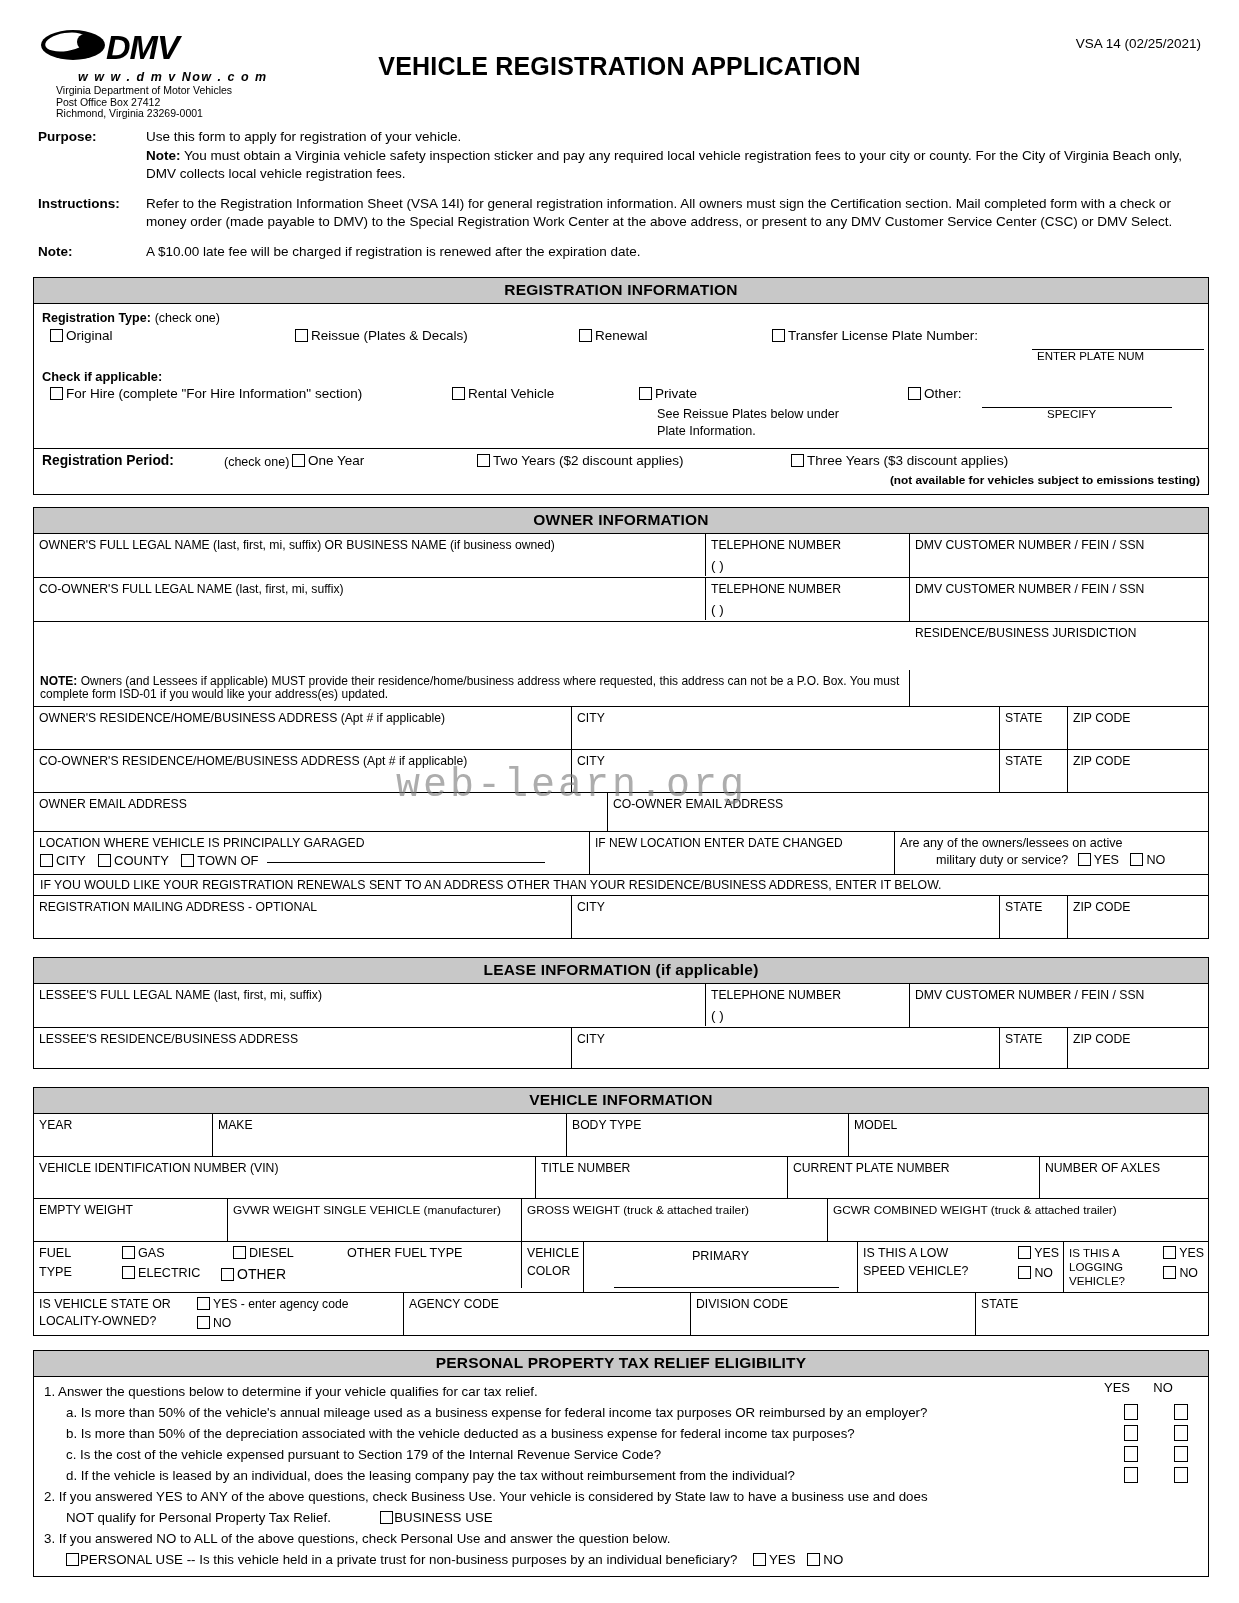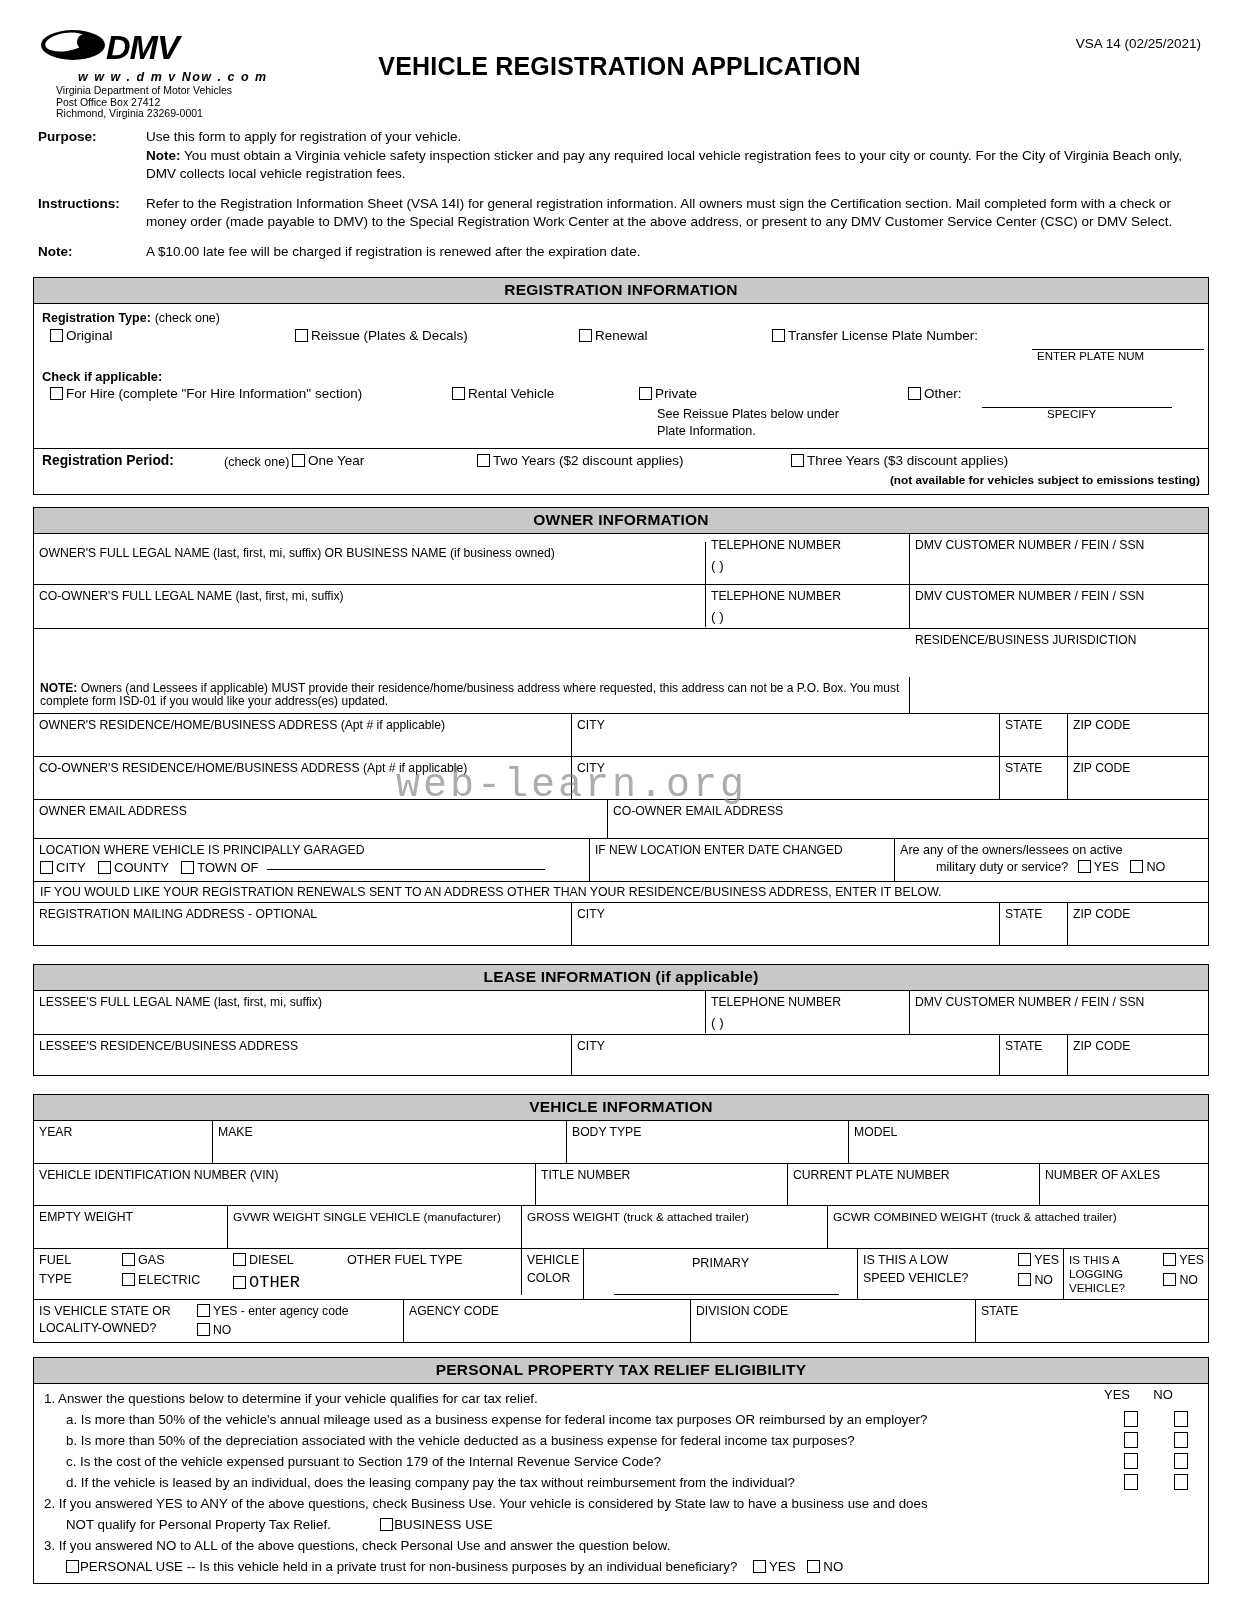--- a/index.html
+++ b/index.html
@@ -190,21 +190,21 @@
       <span class="nb">(not available for vehicles subject to emissions testing)</span>
     </div>
   </div>
 
   <div class="sec-gap"></div>
 
   <div class="section">
     <div class="sec-head">OWNER INFORMATION</div>
 
     <div class="row">
-      <div class="cell" style="width:672px; height:42px;margin-top:8px;">
+      <div class="cell" style="width:672px; height:42px;">
         <div class="lab">OWNER'S FULL LEGAL NAME (last, first, mi, suffix) OR BUSINESS NAME (if business owned)</div>
       </div>
       <div class="cell" style="width:204px;">
         <div class="lab">TELEPHONE NUMBER</div>
         <div class="tel-paren">(            )</div>
       </div>
       <div class="cell" style="flex:1;">
         <div class="lab">DMV CUSTOMER NUMBER / FEIN / SSN</div>
       </div>
     </div>
@@ -404,21 +404,21 @@
         <div style="position:absolute; left:5px; top:23px; font-size:12.6px;">TYPE</div>
         <div style="position:absolute; left:88px; top:4px; font-size:12.6px;">
           <span class="cb"></span><span>GAS</span>
         </div>
         <div style="position:absolute; left:88px; top:24px; font-size:12.6px;">
           <span class="cb"></span><span>ELECTRIC</span>
         </div>
         <div style="position:absolute; left:199px; top:4px; font-size:12.6px;">
           <span class="cb"></span><span>DIESEL</span>
         </div>
-        <div style="position:absolute; left:199px; top:24px; font-size:17px;font-family:Liberation Mono, monospace;">
+        <div style="position:absolute; left:187px; top:24px; font-size:14px;">
           <span class="cb"></span><span>OTHER</span>
         </div>
         <div style="position:absolute; left:313px; top:4px; font-size:12.6px;">OTHER FUEL TYPE</div>
       </div>
 
       <div class="cell" style="width:62px; position:relative;">
         <div class="lab" style="font-size:12.2px;">VEHICLE</div>
         <div class="lab" style="font-size:12.2px; margin-top:4px;">COLOR</div>
       </div>
 

